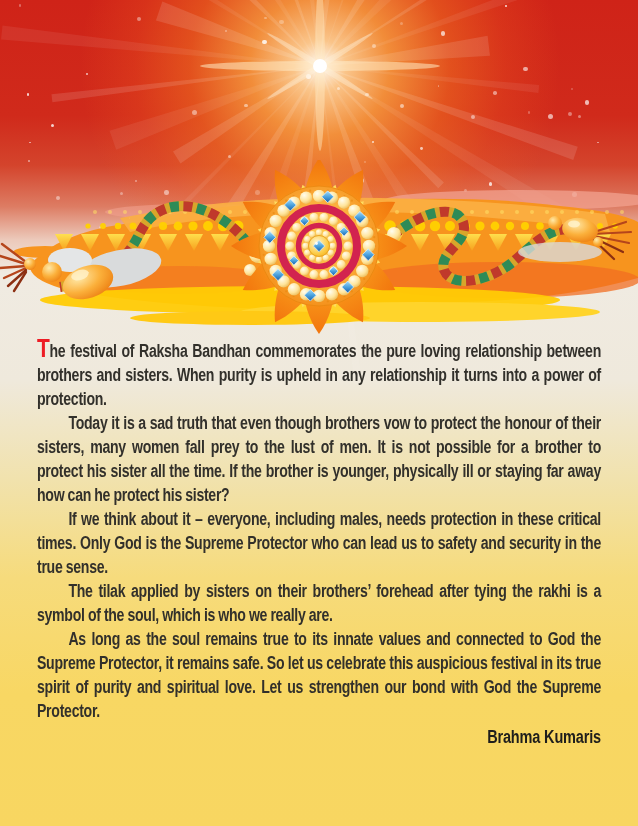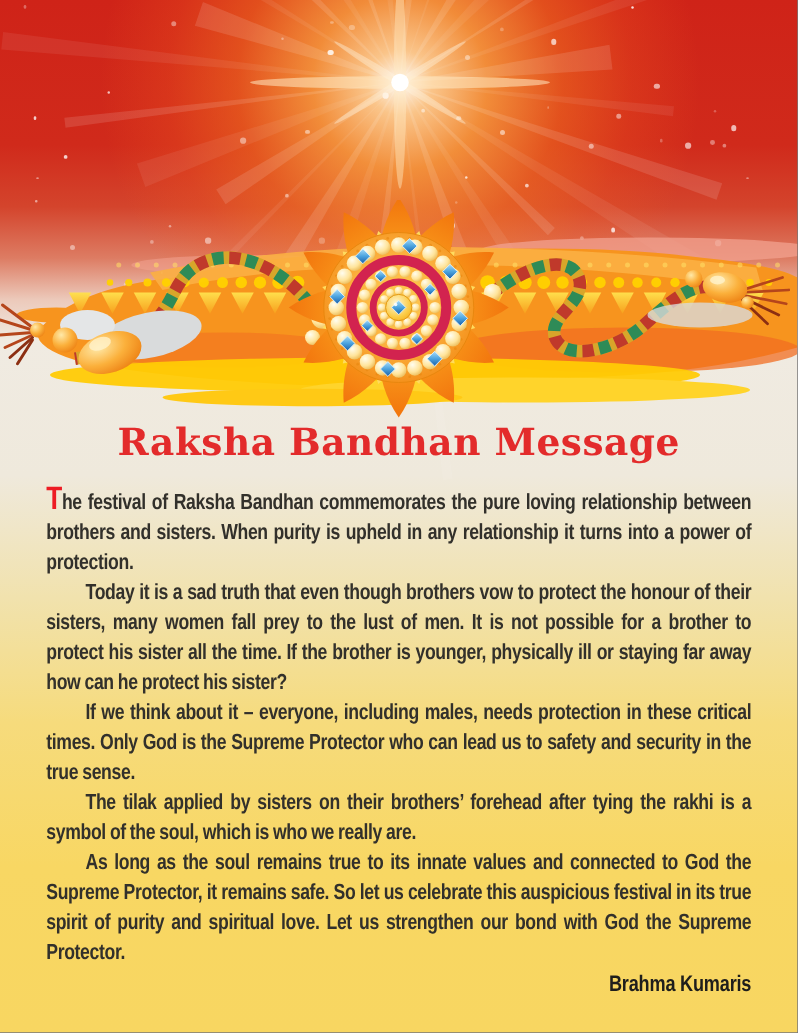--- a/index.html
+++ b/index.html
@@ -467,21 +467,20 @@
         <circle cx="-0.0" cy="-13.5" r="3.2" fill="url(#pearlG)"></circle>
         <circle cx="6.8" cy="-11.7" r="3.2" fill="url(#pearlG)"></circle>
         <circle cx="11.7" cy="-6.8" r="3.2" fill="url(#pearlG)"></circle>
         <circle r="10.5" fill="url(#orbG)" stroke="#E39B16" stroke-width="0.8"></circle>
         <rect x="-4" y="-4" width="8" height="8" fill="url(#gemG)" stroke="#DFF1FC" stroke-width="0.7" transform="rotate(45)"></rect>
         <circle cx="-2.5" cy="-2.5" r="1.4" fill="#fff" opacity="0.9"></circle>
       </g>
   </svg>
 
   <div class="content">
-    <h1 class="poster-title">Raksha Bandhan Message</h1>
     <div class="bodywrap">
       <p><span class="lead">T</span><span>he festival of Raksha Bandhan commemorates the pure loving relationship between brothers and sisters. When purity is upheld in any relationship it turns into a power of protection.</span></p>
       <p class="ind">Today it is a sad truth that even though brothers vow to protect the honour of their sisters, many women fall prey to the lust of men. It is not possible for a brother to protect his sister all the time. If the brother is younger, physically ill or staying far away how can he protect his sister?</p>
       <p class="ind">If we think about it – everyone, including males, needs protection in these critical times. Only God is the Supreme Protector who can lead us to safety and security in the true sense.</p>
       <p class="ind">The tilak applied by sisters on their brothers’ forehead after tying the rakhi is a symbol of the soul, which is who we really are.</p>
       <p class="ind">As long as the soul remains true to its innate values and connected to God the Supreme Protector, it remains safe. So let us celebrate this auspicious festival in its true spirit of purity and spiritual love. Let us strengthen our bond with God the Supreme Protector.</p>
       <div class="signature">Brahma Kumaris</div>
     </div>
   </div>
 </div>

